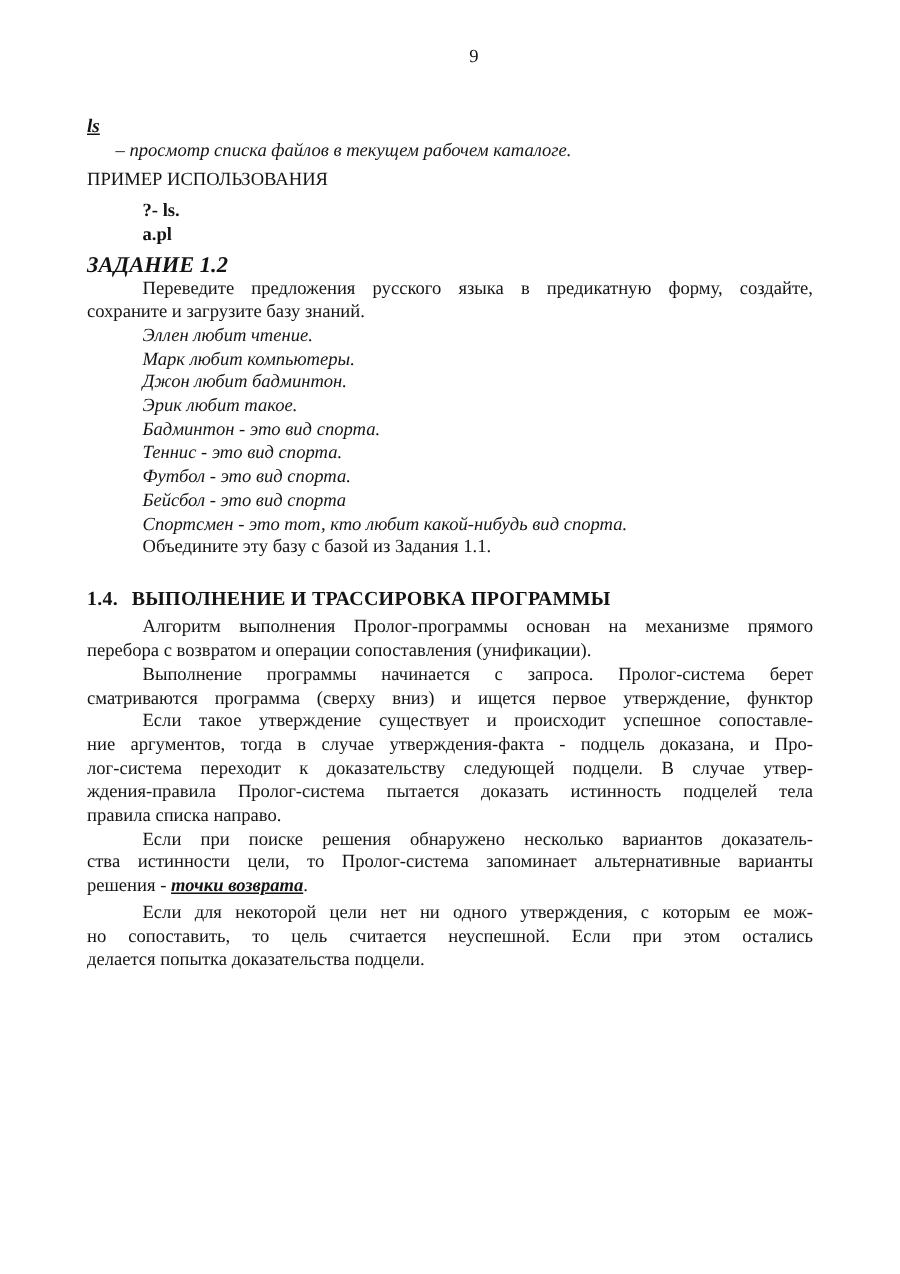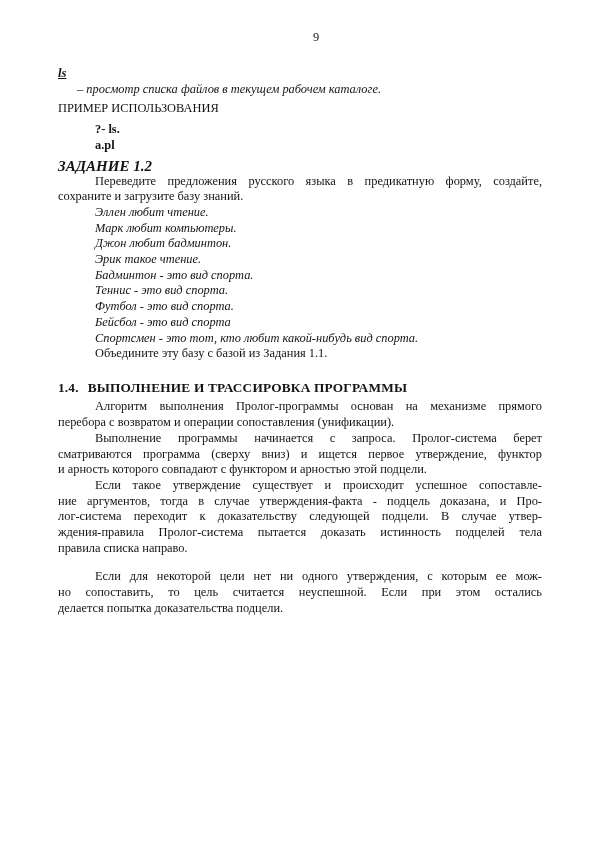--- a/index.html
+++ b/index.html
@@ -19,34 +19,34 @@
   .page-number {
     position: absolute;
     top: 30px; left: 0; right: 0;
     text-align: center;
     padding-left: 32px;
     font-size: 12.4px;
     line-height: 15px;
   }
   .textcol {
     position: absolute;
-    left: 58px; top: 4px;
+    left: 58px; top: 15px;
     width: 484px;
     font-size: 12.4px;
     line-height: 15.7px;
   }
   .line { margin: 0; }
   .b { font-weight: bold; }
   .i { font-style: italic; }
   .u { text-decoration: underline; }
   .ind37 { padding-left: 37px; }
   .ind19 { padding-left: 19px; }
   .mt4 { margin-top: 4px; }
   .mt5 { margin-top: 5px; }
-  .mt6 { margin-top: 13px; }
+  .mt6 { margin-top: 2px; }
   .mt62 { margin-top: 62px; }
   .just { text-align: justify; text-align-last: justify; }
   .term-line { font-size: 12.8px; }
   .task-heading {
     font-weight: bold; font-style: italic;
     font-size: 15px; line-height: 16px;
   }
   .section-heading {
     font-weight: bold;
     font-size: 13.3px; line-height: 16.5px;
@@ -75,50 +75,54 @@
     <div class="line b ind37">a.pl</div>
 
     <div class="line task-heading mt4">ЗАДАНИЕ 1.2</div>
 
     <div class="line just ind37">Переведите предложения русского языка в предикатную форму, создайте,</div>
     <div class="line">сохраните и загрузите базу знаний.</div>
 
     <div class="line i ind37">Эллен любит чтение.</div>
     <div class="line i ind37">Марк любит компьютеры.</div>
     <div class="line i ind37">Джон любит бадминтон.</div>
-    <div class="line i ind37">Эрик такое чтение.</div>
+    <div class="line i ind37">Эрик любит такое.</div>
     <div class="line i ind37">Бадминтон - это вид спорта.</div>
     <div class="line i ind37">Теннис - это вид спорта.</div>
     <div class="line i ind37">Футбол - это вид спорта.</div>
     <div class="line i ind37">Бейсбол - это вид спорта</div>
     <div class="line i ind37">Спортсмен - это тот, кто любит какой-нибудь вид спорта.</div>
 
     <div class="line ind37">Объедините эту базу с базой из Задания 1.1.</div>
 
     <div class="line section-heading"><span class="section-num">1.4.</span><span>ВЫПОЛНЕНИЕ И ТРАССИРОВКА ПРОГРАММЫ</span></div>
 
     <div>
       <div class="line just ind37">Алгоритм выполнения Пролог-программы основан на механизме прямого</div>
       <div class="line">перебора с возвратом и операции сопоставления (унификации).</div>
     </div>
 
     <div>
       <div class="line just ind37">Выполнение программы начинается с запроса. Пролог-система берет</div>
       <div class="line just">сматриваются программа (сверху вниз) и ищется первое утверждение, функтор</div>
-      <div class="line">и арность которого совпадают с функтором и арностью этой подцели.</div>
     </div>
 
     <div>
       <div class="line just ind37">Если такое утверждение существует и происходит успешное сопоставле-</div>
       <div class="line just">ние аргументов, тогда в случае утверждения-факта - подцель доказана, и Про-</div>
       <div class="line just">лог-система переходит к доказательству следующей подцели. В случае утвер-</div>
       <div class="line just">ждения-правила Пролог-система пытается доказать истинность подцелей тела</div>
       <div class="line">правила списка направо.</div>
     </div>
 
+    <div>
+      <div class="line just ind37">Если при поиске решения обнаружено несколько вариантов доказатель-</div>
+      <div class="line just">ства истинности цели, то Пролог-система запоминает альтернативные варианты</div>
+      <div class="line"><span>решения - </span><span class="emph">точки возврата</span><span>.</span></div>
+    </div>
 
     <div>
       <div class="line just ind37 mt6">Если для некоторой цели нет ни одного утверждения, с которым ее мож-</div>
       <div class="line just">но сопоставить, то цель считается неуспешной. Если при этом остались</div>
       <div class="line">делается попытка доказательства подцели.</div>
     </div>
 
   </div>
 </div>
 

